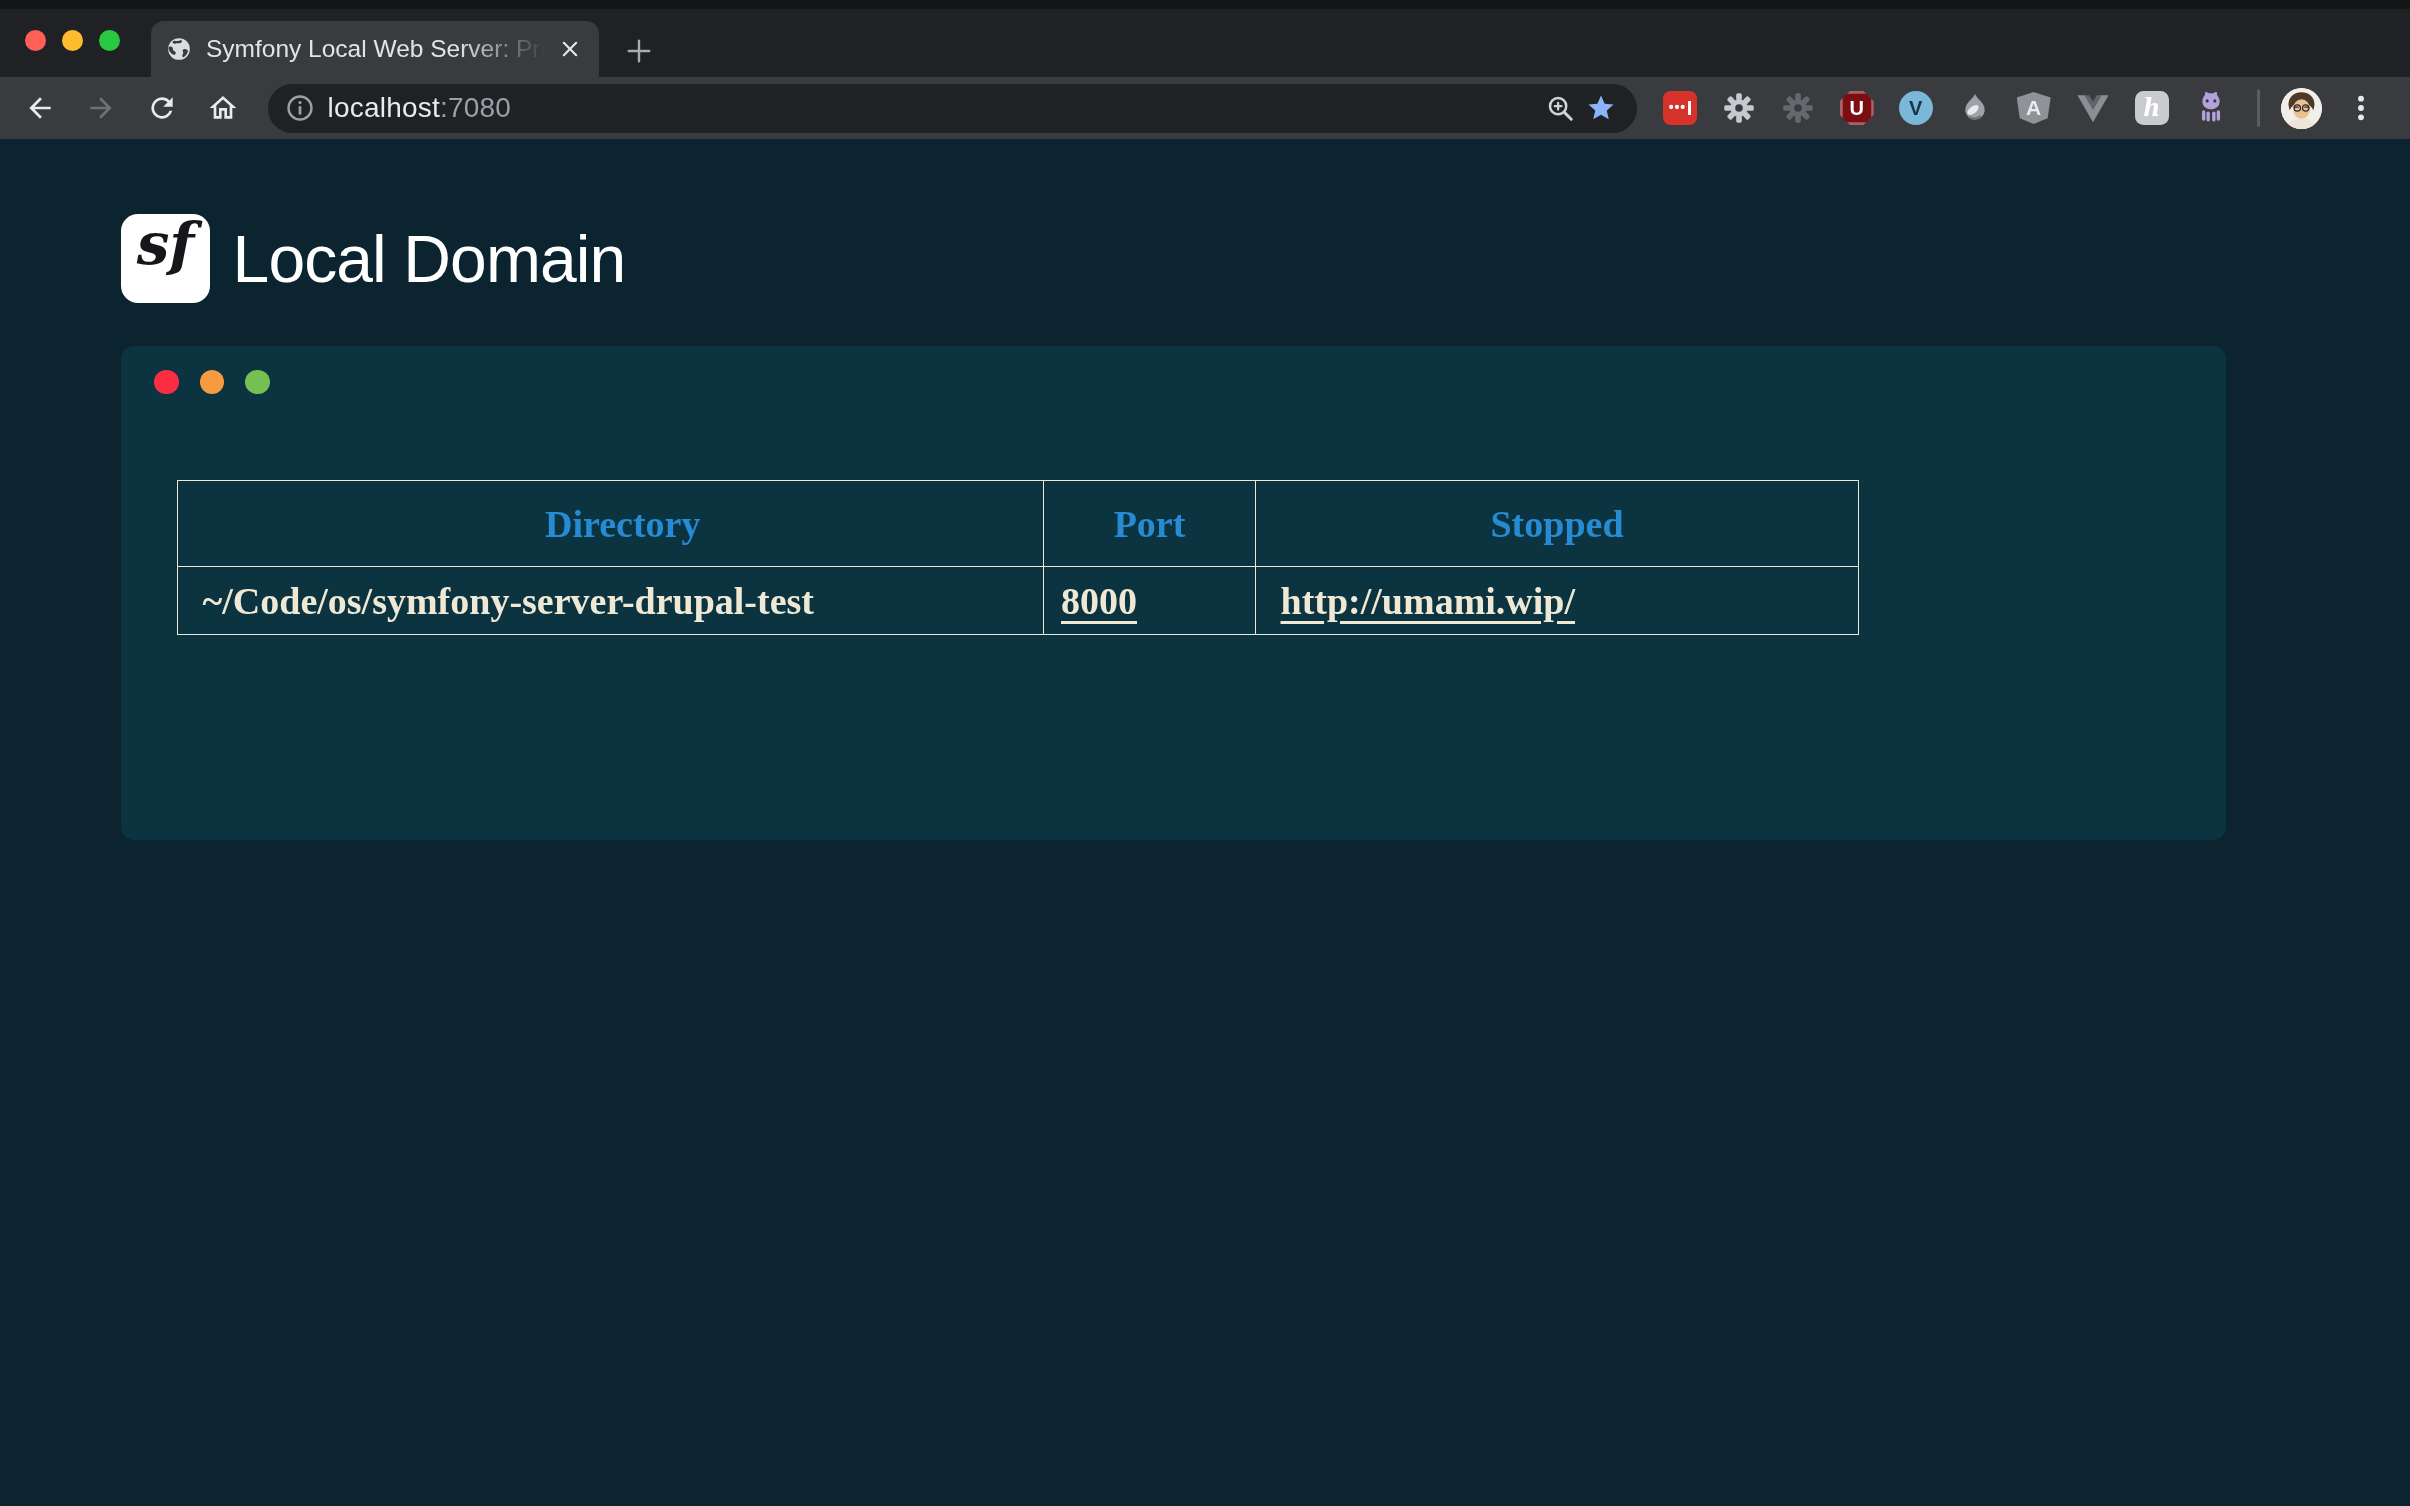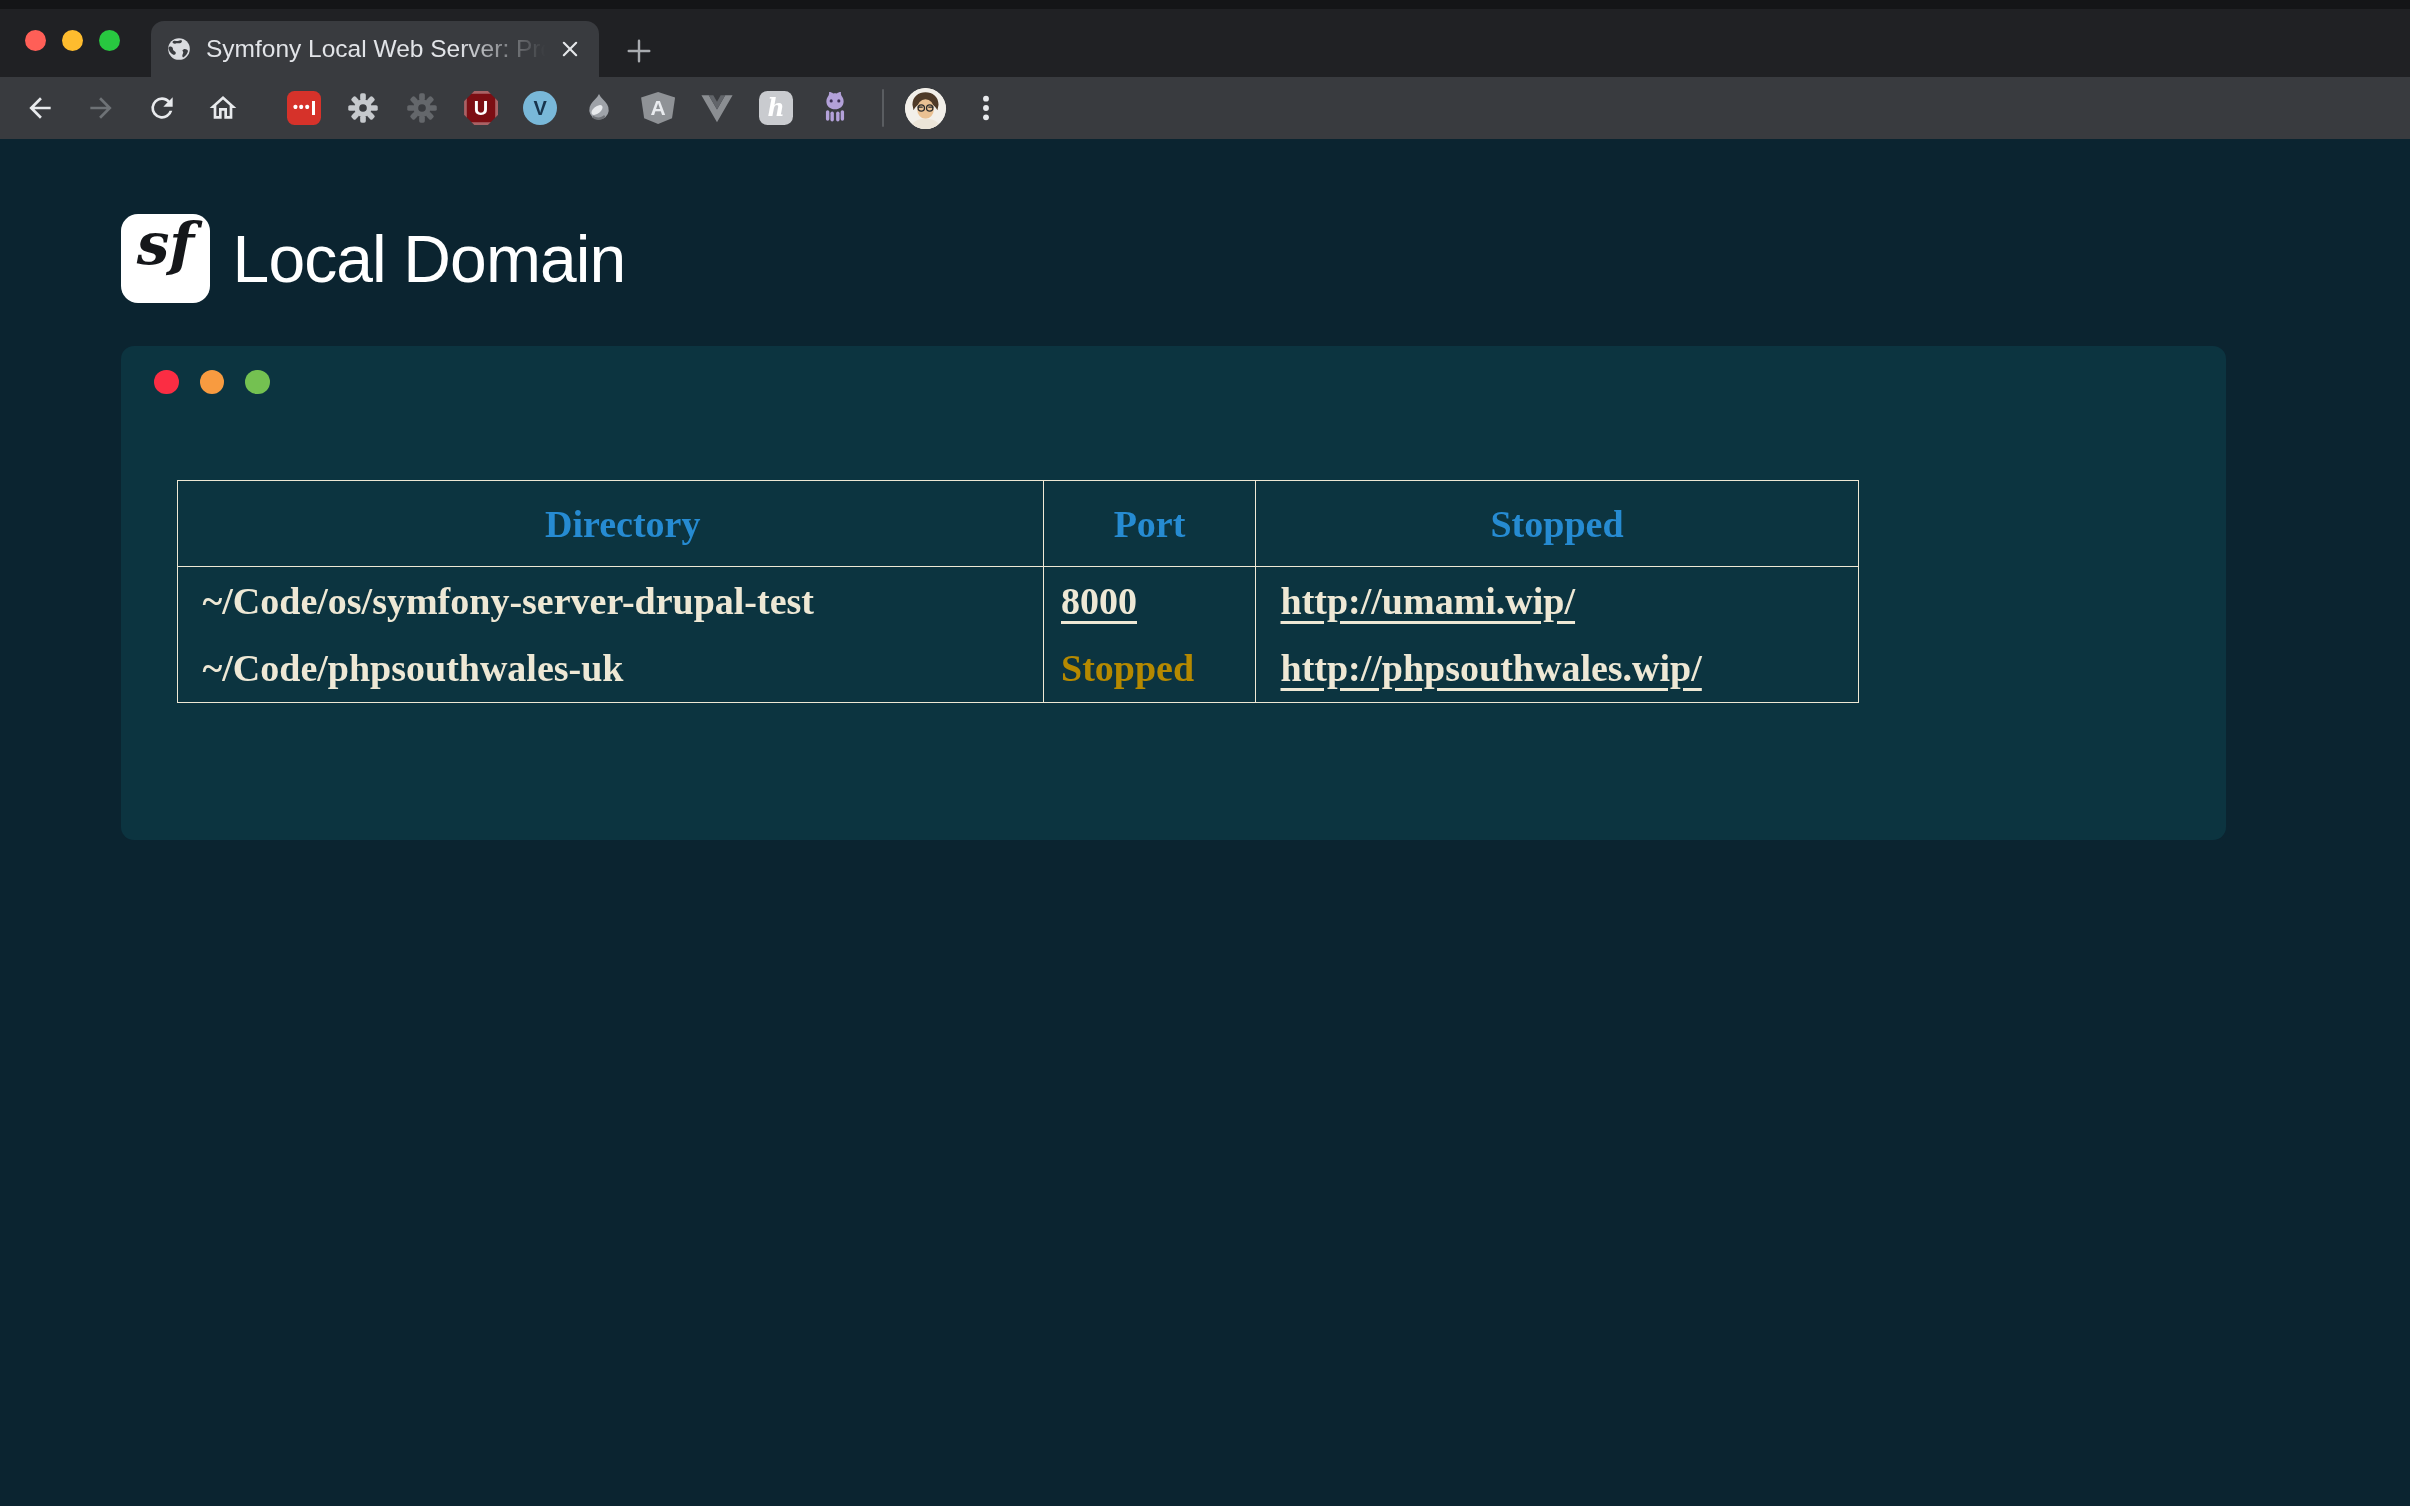--- a/index.html
+++ b/index.html
@@ -135,20 +135,41 @@
     <svg width="32" height="32" viewBox="0 0 24 24">
         <path fill="#e8eaed" d="M17.65 6.35A7.95 7.95 0 0 0 12 4a8 8 0 1 0 7.73 10h-2.08A6 6 0 1 1 12 6c1.66 0 3.14.69 4.22 1.78L13 11h7V4l-2.35 2.35z"></path>
       </svg>
   </div>
   <div class="nav-btn">
     <svg width="32" height="32" viewBox="0 0 24 24">
         <path fill="#e8eaed" d="M12 5.69l5 4.5V18h-2v-6H9v6H7v-7.81l5-4.5M12 3L2 12h3v8h6v-6h2v6h6v-8h3L12 3z"></path>
       </svg>
   </div>
 
+  <div class="omnibox">
+    <svg width="30" height="30" viewBox="0 0 24 24">
+      <circle cx="12" cy="12" r="9.2" fill="none" stroke="#9aa0a6" stroke-width="1.9"></circle>
+      <circle cx="12" cy="7.6" r="1.3" fill="#9aa0a6"></circle>
+      <rect x="10.9" y="10.3" width="2.2" height="7" rx="1" fill="#9aa0a6"></rect>
+    </svg>
+    <span class="url"><span class="url-host">localhost</span><span class="url-port">:7080</span></span>
+    <span class="spacer"></span>
+    <span class="box-icon">
+      <svg width="30" height="30" viewBox="0 0 24 24">
+        <circle cx="10.5" cy="10.5" r="6.5" fill="none" stroke="#cfd3d7" stroke-width="2"></circle>
+        <path d="M15.5 15.5 L21 21" stroke="#cfd3d7" stroke-width="2.4" stroke-linecap="round"></path>
+        <path d="M10.5 7.8v5.4M7.8 10.5h5.4" stroke="#cfd3d7" stroke-width="1.8" stroke-linecap="round"></path>
+      </svg>
+    </span>
+    <span class="box-icon">
+      <svg width="30" height="30" viewBox="0 0 24 24">
+          <path fill="#8ab4f8" d="M12 2l2.9 6.6 7.1.64-5.4 4.73 1.6 7L12 17.3 5.8 21l1.6-7L2 9.24l7.1-.64z"></path>
+        </svg>
+    </span>
+  </div>
 
   <div class="extensions">
     <div class="ext">
       <div class="lastpass">
           <span class="glyph">•••</span>
           <span class="bar"></span>
         </div>
     </div>
     <div class="ext gear">
       <svg width="34" height="34" viewBox="0 0 24 24">
@@ -277,22 +298,17 @@
           <th>Port</th>
           <th>Stopped</th>
         </tr>
       </thead>
       <tbody>
         <tr>
           <td class="c-dir">~/Code/os/symfony-server-drupal-test</td>
           <td class="c-port"><a>8000</a></td>
           <td class="c-dom"><a>http://umami.wip/</a></td>
         </tr>
-        <tr>
-          <td class="c-dir">~/Code/phpsouthwales-uk</td>
-          <td class="c-port"><span class="stopped">Stopped</span></td>
-          <td class="c-dom"><a>http://phpsouthwales.wip/</a></td>
-        </tr>
       </tbody>
     </table>
   </div>
 </div>
 
 
 </body></html>

